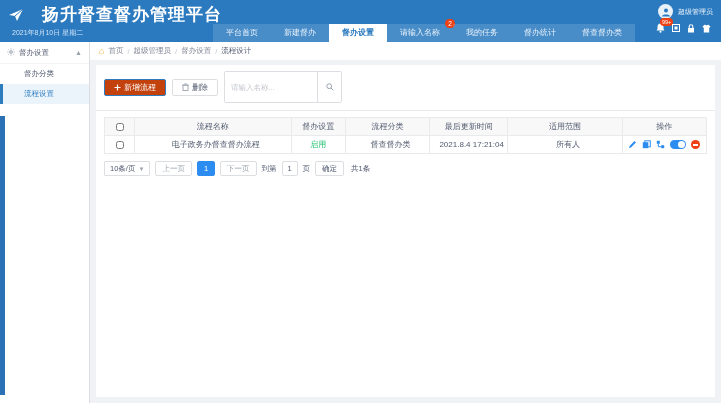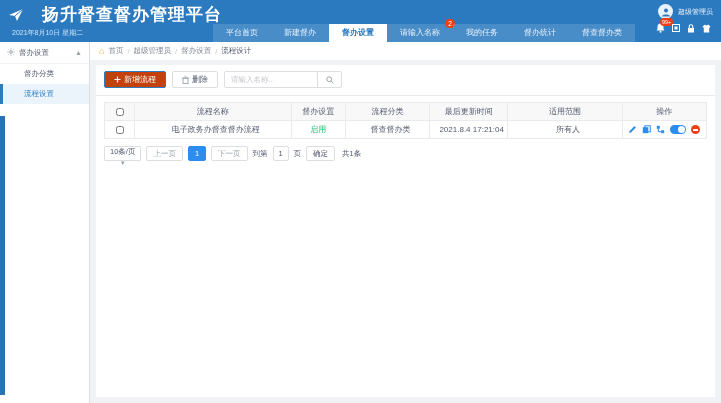--- a/index.html
+++ b/index.html
@@ -49,42 +49,42 @@
   .crumb.last { color:#515a6e; cursor:default; }
   .sep::before { content:"/"; color:#c5c8ce; }
   .home-icon { color:#f5a623; font-size:9px; line-height:1; }
 
   .card { background:#fff; margin:5px 6px 6px 6px; flex:1; display:flex; flex-direction:column; }
 
   .toolbar { display:flex; align-items:center; gap:6px; padding:6px 8px 7px 8px; border-bottom:1px solid #e8eaec; }
   .btn { display:flex; align-items:center; gap:3px; font-size:8px; border-radius:2px; cursor:pointer; height:17px; padding:0 9px; }
   .btn-primary { background:#c2410c; color:#fff; border:1px solid #2d7dbe; }
   .btn-default { background:#fff; color:#515a6e; border:1px solid #dcdee2; }
-  .search-box { display:flex; height:17px; border:1px solid #dcdee2; border-radius:2px; overflow:hidden; background:#fff; }
+  .search-box { display:flex; height:32px; border:1px solid #dcdee2; border-radius:2px; overflow:hidden; background:#fff; }
   .search-input { border:none; outline:none; width:92px; font-size:7.5px; padding:0 6px; color:#515a6e; }
   .search-input::placeholder { color:#c5c8ce; }
   .search-btn { width:24px; display:flex; align-items:center; justify-content:center; border-left:1px solid #dcdee2; background:#fff; cursor:pointer; }
 
   .table-wrap { padding:6px 8px 0 8px; }
   table { width:100%; border-collapse:collapse; font-size:8px; table-layout:fixed; }
   th,td { border:1px solid #e8eaec; height:18px; text-align:center; overflow:hidden; white-space:nowrap; }
   th { background:#f8f8f9; font-weight:normal; color:#515a6e; }
   td.al { text-align:center; padding-left:6px; }
   .status-on { color:#19be6b; cursor:pointer; }
   .cbx { width:8px; height:8px; vertical-align:middle; }
 
   .op-icons { display:flex; align-items:center; justify-content:center; gap:5px; }
   .op-icons svg { display:block; cursor:pointer; }
   .toggle { width:16px; height:9px; background:#2d8cf0; border-radius:5px; position:relative; cursor:pointer; }
   .toggle::after { content:""; position:absolute; right:1px; top:1px; width:7px; height:7px; border-radius:50%; background:#fff; }
   .forbid { width:9px; height:9px; border-radius:50%; background:#ed4014; position:relative; cursor:pointer; }
   .forbid::after { content:""; position:absolute; left:2px; right:2px; top:4px; height:1.5px; background:#fff; }
 
   .pagination { display:flex; align-items:center; gap:5px; padding:7px 8px; font-size:7.5px; color:#515a6e; }
-  .pg-box { display:flex; align-items:center; gap:3px; border:1px solid #dcdee2; border-radius:1px; height:15px; padding:0 5px; background:#fff; cursor:pointer;flex-direction:column; }
+  .pg-box { display:flex; align-items:center; gap:3px; border:1px solid #dcdee2; border-radius:1px; height:15px; padding:0 5px; background:#fff; cursor:pointer; }
   .pg-caret { font-size:6px; color:#9aa3ad; }
   .pg-btn { border:1px solid #dcdee2; border-radius:2px; height:15px; line-height:14px; padding:0 6px; color:#9aa3ad; background:#fff; cursor:pointer; }
   .pg-num { border:1px solid #2d8cf0; background:#2d8cf0; color:#fff; border-radius:2px; height:15px; line-height:14px; padding:0 6px; cursor:pointer; }
   .goto-input { width:16px; height:15px; border:1px solid #dcdee2; border-radius:2px; text-align:center; font-size:7.5px; color:#515a6e; outline:none; }
   .pg-total { margin-left:2px; }
 </style>
 </head>
 <body>
 
 <div class="header">

